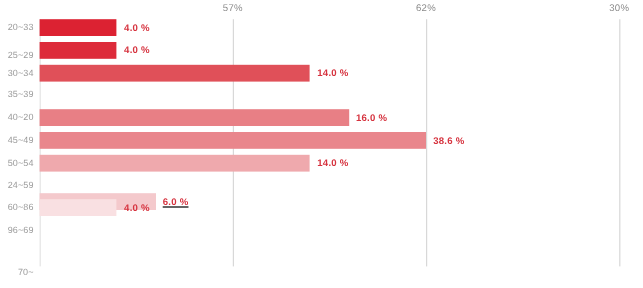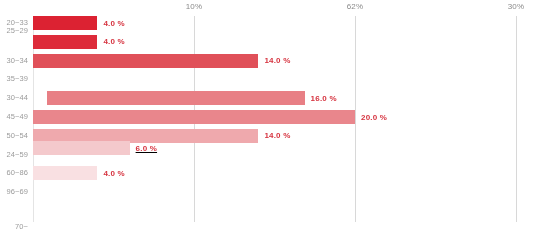--- a/index.html
+++ b/index.html
@@ -94,65 +94,65 @@
     letter-spacing: 0.1px;
   }
 </style>
 </head>
 <body>
 
 <div id="chart-root">
 
   <div class="y-labels">
       <div class="y-label" style="top: 0px;">20~33</div>
-      <div class="y-label" style="top: 8px; text-align: right;">25~29</div>
+      <div class="y-label" style="top: 23px; text-align: right;">25~29</div>
       <div class="y-label" style="top: 37.6px;">30~34</div>
       <div class="y-label" style="top: 56.4px;">35~39</div>
-      <div class="y-label" style="top: 75.2px;">30~44</div>
+      <div class="y-label" style="top: 75.2px;">40~20</div>
       <div class="y-label" style="top: 94px;">45~49</div>
       <div class="y-label" style="top: 112.8px;">50~54</div>
       <div class="y-label" style="top: 131.6px;">24~59</div>
       <div class="y-label" style="top: 150.4px;">60~86</div>
       <div class="y-label" style="top: 169.2px;">96~69</div>
       <div class="y-label" style="top: 188px; margin-top: 16px;">70~</div>
     </div>
 
   <div class="plot-area">
     <div class="axis-line"></div>
   <div class="gridline" style="left: 161px;"></div>
-      <div class="tick-label" style="left: 161px;">10%</div>
+      <div class="tick-label" style="left: 161px;">57%</div>
       <div class="gridline" style="left: 322px;"></div>
       <div class="tick-label" style="left: 322px;">62%</div>
       <div class="gridline" style="left: 483px;"></div>
       <div class="tick-label" style="left: 483px; text-align: center;">30%</div>
       <div class="row" style="top: 0px;">
         <div class="bar" style="width: 64.4px; height: 14px; background: rgb(220, 34, 50);"></div>
         <div class="bar-value" style="color: rgb(214, 51, 63);">4.0 %</div>
       </div>
       <div class="row" style="top: 18.8px;">
         <div class="bar" style="width: 64.4px; height: 14px; background: rgb(221, 43, 58);"></div>
         <div class="bar-value" style="color: rgb(214, 51, 63);">4.0 %</div>
       </div>
       <div class="row" style="top: 37.6px;">
         <div class="bar" style="width: 225.4px; height: 14px; background: rgb(224, 80, 89);"></div>
         <div class="bar-value" style="color: rgb(214, 51, 63);">14.0 %</div>
       </div>
-      <div class="row" style="top: 75.2px; padding-left: 14px;">
+      <div class="row" style="top: 75.2px;">
         <div class="bar" style="width: 257.6px; height: 14px; background: rgb(232, 127, 133);"></div>
         <div class="bar-value" style="color: rgb(214, 51, 63);">16.0 %</div>
       </div>
       <div class="row" style="top: 94px;">
         <div class="bar" style="width: 322px; height: 14px; background: rgb(233, 134, 140);"></div>
-        <div class="bar-value" style="color: rgb(214, 51, 63);">20.0 %</div>
+        <div class="bar-value" style="color: rgb(214, 51, 63);">38.6 %</div>
       </div>
       <div class="row" style="top: 112.8px;">
         <div class="bar" style="width: 225.4px; height: 14px; background: rgb(239, 169, 173);"></div>
         <div class="bar-value" style="color: rgb(214, 51, 63);">14.0 %</div>
       </div>
-      <div class="row" style="top: 125px; text-decoration: underline;">
+      <div class="row" style="top: 145px; text-decoration: underline;">
         <div class="bar" style="width: 96.6px; height: 14px; background: rgb(244, 201, 204);"></div>
         <div class="bar-value" style="color: rgb(214, 51, 63);">6.0 %</div>
       </div>
       <div class="row" style="top: 150.4px;">
         <div class="bar" style="width: 64.4px; height: 14px; background: rgb(249, 224, 226);"></div>
         <div class="bar-value" style="color: rgb(214, 51, 63);">4.0 %</div>
       </div>
       <div class="row" style="top: 169.2px;"></div>
       <div class="row" style="top: 188px;"></div>
     </div>

